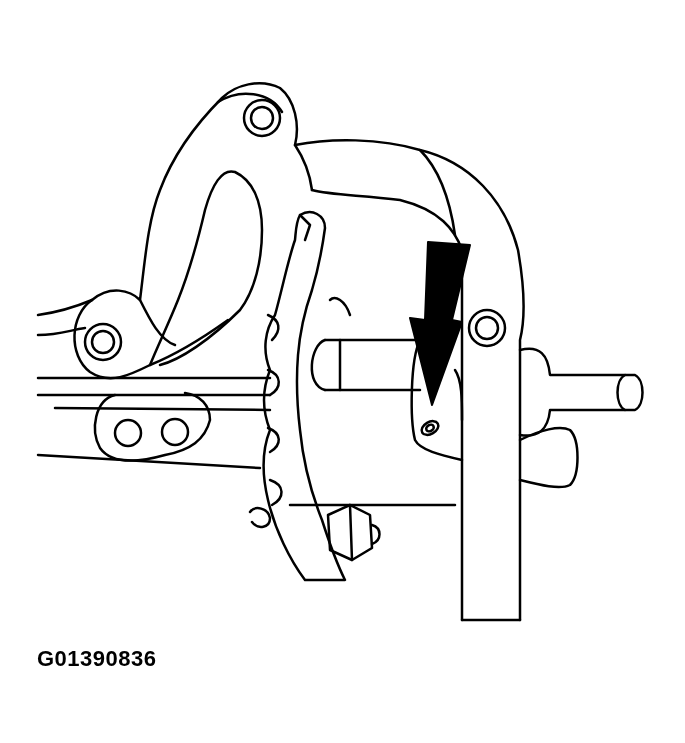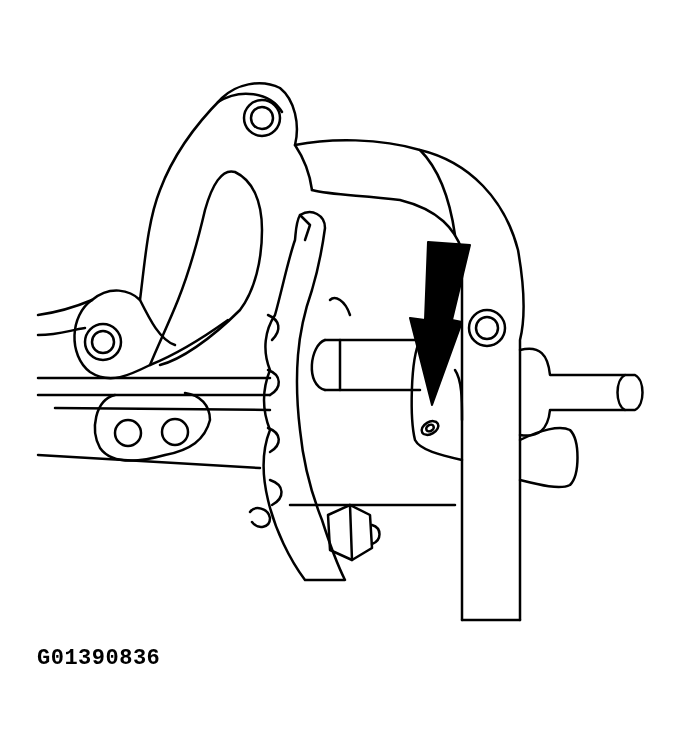--- a/index.html
+++ b/index.html
@@ -1,20 +1,20 @@
 <!DOCTYPE html>
 <html><head>
 <meta charset="utf-8">
 <style>
   html, body { margin: 0; padding: 0; background: #ffffff; }
   body { width: 685px; height: 743px; position: relative; overflow: hidden; }
   #diagram { position: absolute; left: 0; top: 0; width: 685px; height: 743px; }
   .caption {
     position: absolute; left: 37px; top: 646px;
-    font-family: Liberation Mono, monospace; font-weight: bold;
+    font-family: Liberation Sans, sans-serif; font-weight: bold;
     font-size: 22px; color: #000; letter-spacing: 0.5px;
   }
   svg path, svg circle, svg ellipse, svg line, svg rect, svg polyline, svg polygon { stroke-linejoin: round; stroke-linecap: round; }
 </style>
 </head>
 <body>
 
 <div>
 <svg id="diagram" viewBox="0 0 685 743" xmlns="http://www.w3.org/2000/svg" fill="none" stroke="#000" stroke-width="2.5">
 

